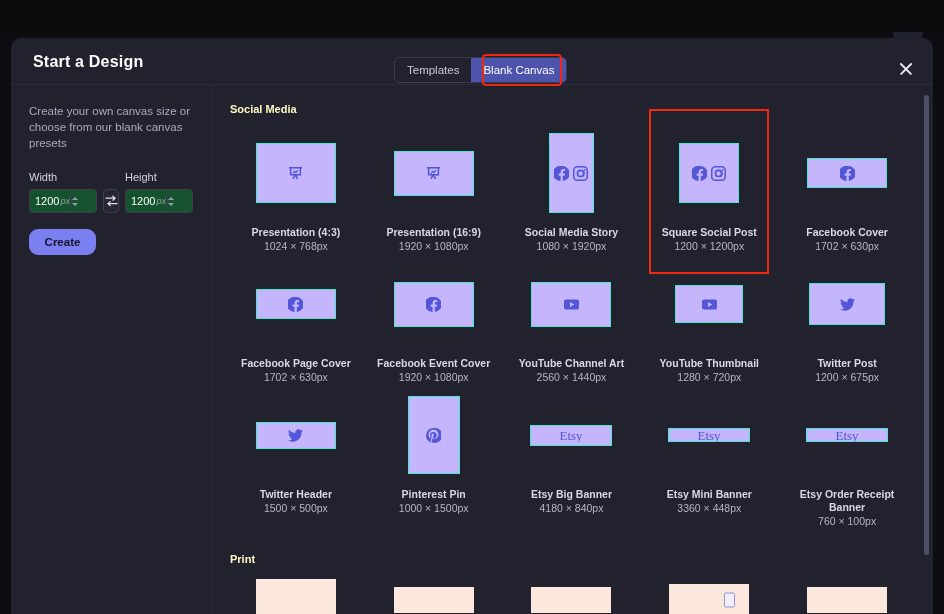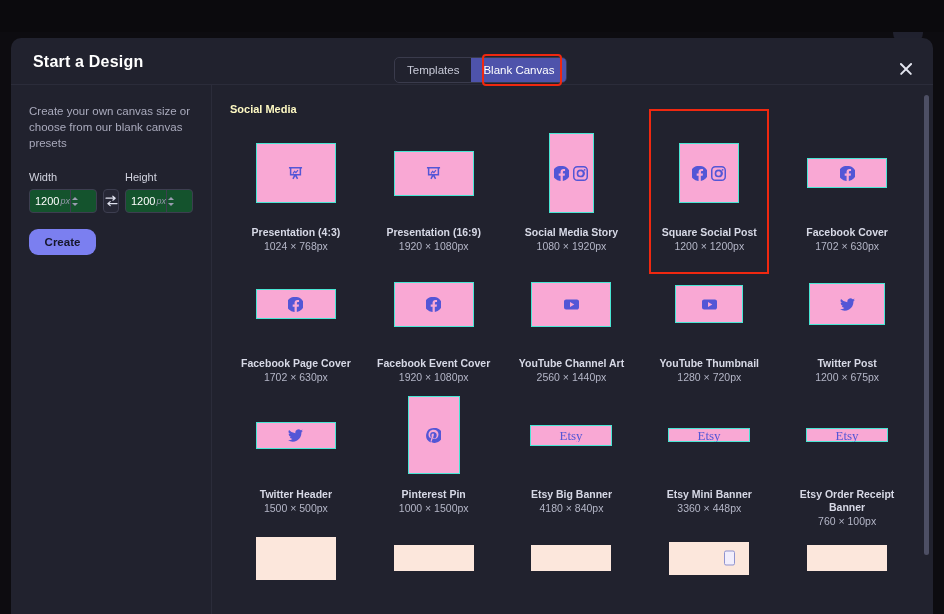--- a/index.html
+++ b/index.html
@@ -264,21 +264,21 @@
     cursor: pointer;
   }
   .thumb-wrap {
     height: 92px;
     display: flex;
     align-items: center;
     justify-content: center;
     width: 100%;
   }
   .thumb {
-    background: #f9a8d4;
+    background: #c4b5fd;
     border: 1px solid #49e6d4;
     display: flex;
     align-items: center;
     justify-content: center;
     gap: 4px;
   }
   .thumb.print {
     background: #fce7dc;
     border: none;
     position: relative;
@@ -581,20 +581,21 @@
                   <svg width="34" height="13" viewBox="0 0 34 13">
                     <text x="17" y="11" text-anchor="middle" font-family="&quot;Liberation Serif&quot;, serif" font-size="13" fill="#5356d6">Etsy</text>
                   </svg>
                 </div>
               </div>
               <div class="card-name">Etsy Order Receipt Banner</div>
               <div class="card-dims">760 × 100px</div>
             </div>
           </div>
 
+        <div class="section-title print">Print</div>
         <div class="grid" id="grid-s1-r0">
             <div class="card">
               <div class="thumb-wrap" style="height: 50px;">
                 <div class="thumb print" style="width: 80px; height: 43px;"></div>
               </div>
             </div>
             <div class="card">
               <div class="thumb-wrap" style="height: 50px;">
                 <div class="thumb print" style="width: 80px; height: 26px;"></div>
               </div>

